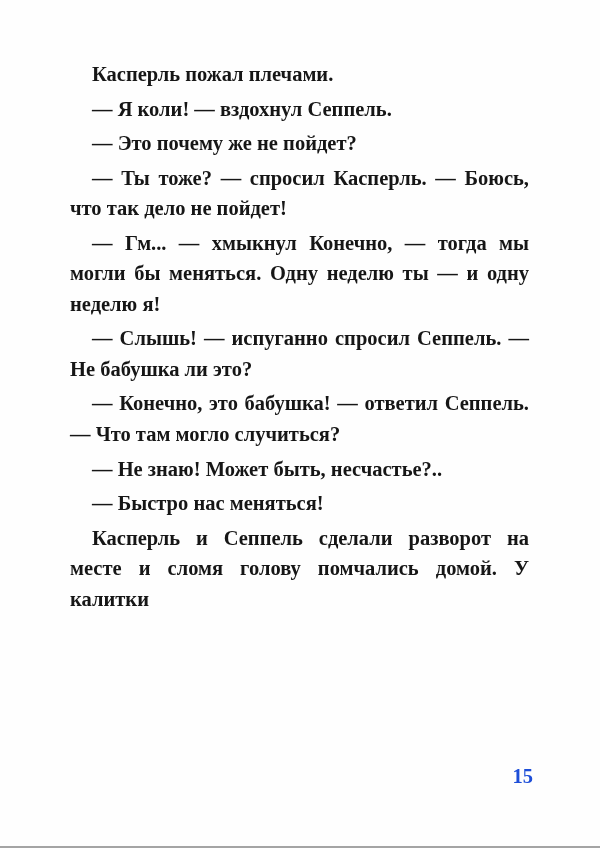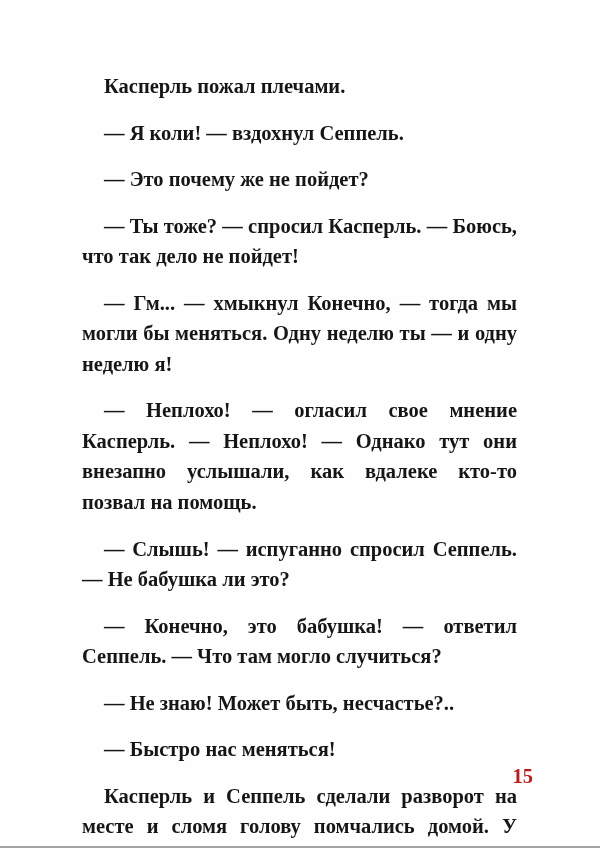--- a/index.html
+++ b/index.html
@@ -29,60 +29,59 @@
       width: 467px;
       font-family: "Liberation Serif", serif;
       font-weight: bold;
       font-size: 20.5px;
       line-height: 30.55px;
       color: #161616;
       text-align: justify;
       -webkit-font-smoothing: antialiased;
     }
     .para {
-      margin: 16px;
+      margin: 4px;
       text-indent: 22px;
       text-align: justify;
       text-align-last: left;
     }
     .para.spread {
       text-align-last: justify;
     }
     .page-number {
       position: absolute;
       left: 500px;
       top: 763px;
       width: 33px;
       text-align: right;
       font-family: "Liberation Serif", serif;
       font-weight: bold;
       font-size: 20.5px;
       line-height: 26px;
-      color: #b91c1c;
+      color: #1d4ed8;
     }
     .bottom-edge {
       position: absolute;
       left: 0;
       top: 846px;
       width: 600px;
       height: 2px;
       background: #a4a4a4;
     }
   </style>
 </head>
 <body>
 
 <div class="page">
   <div class="text-block">
     <p class="para">Касперль пожал плечами.</p>
     <p class="para">— Я коли! — вздохнул Сеппель.</p>
     <p class="para">— Это почему же не пойдет?</p>
     <p class="para">— Ты тоже? — спросил Касперль. — Боюсь, что так дело не пойдет!</p>
     <p class="para">— Гм... — хмыкнул Конечно, — тогда мы могли бы меняться. Одну неделю ты — и одну неделю я!</p>
-    <p class="para">— Неплохо! — огласил свое мнение Касперль. — Неплохо! — Однако тут они внезапно услышали, как вдалеке кто-то позвал на помощь.</p>
     <p class="para">— Слышь! — испуганно спросил Сеппель. — Не бабушка ли это?</p>
     <p class="para">— Конечно, это бабушка! — ответил Сеппель. — Что там могло случиться?</p>
     <p class="para">— Не знаю! Может быть, несчастье?..</p>
     <p class="para">— Быстро нас меняться!</p>
     <p class="para spread">Касперль и Сеппель сделали разворот на месте и сломя голову помчались домой. У калитки</p>
   </div>
 
   <div class="page-number">15</div>
 </div>
 

